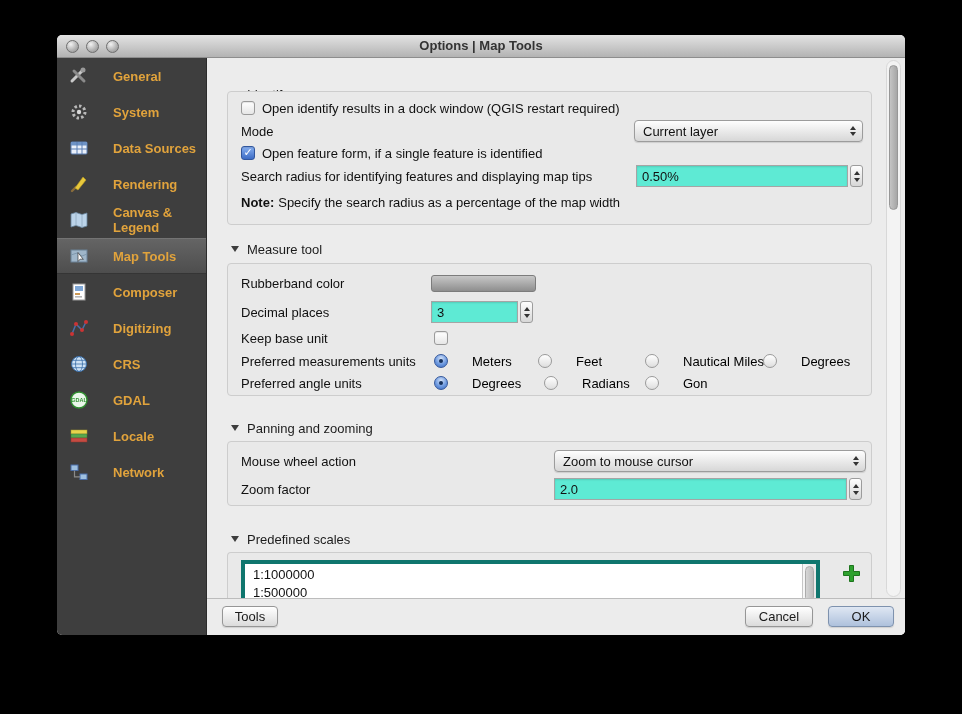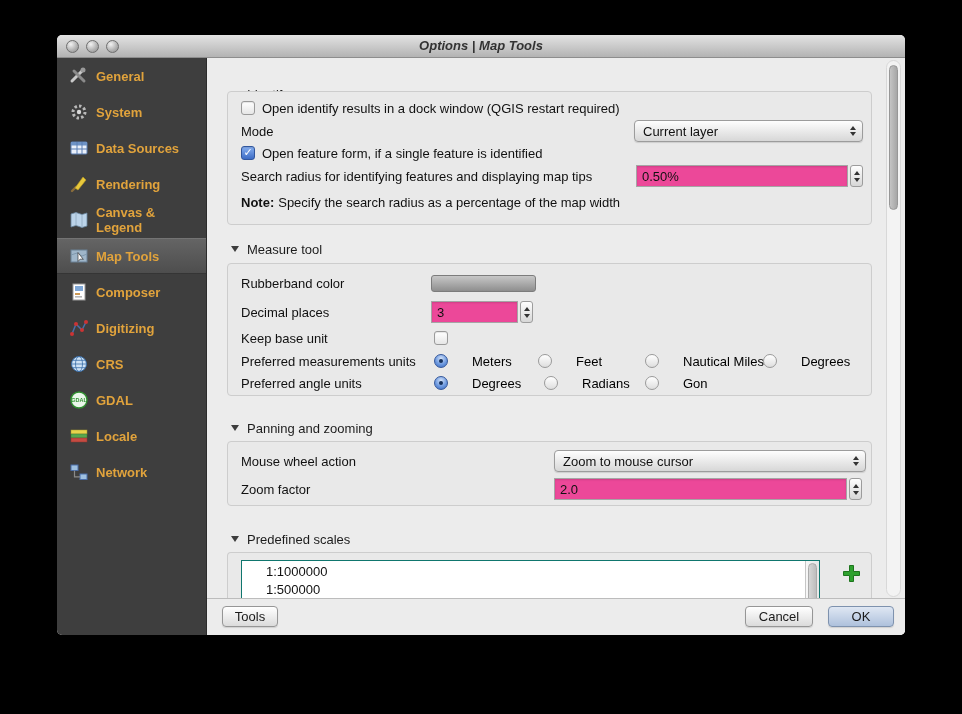--- a/index.html
+++ b/index.html
@@ -6,32 +6,32 @@
   html,body { width: 962px; height: 714px; background:#000; font-family:"Liberation Sans","DejaVu Sans",sans-serif; }
   .stage { position:relative; width:962px; height:714px; background:#000; overflow:hidden; }
 
   .window { position:absolute; left:57px; top:35px; width:848px; height:600px;
             border-radius:5px; overflow:hidden; background:#ececec;
             box-shadow:0 14px 34px rgba(0,0,0,.65); }
 
   
   .titlebar { position:absolute; left:0; top:0; right:0; height:23px;
               background:linear-gradient(#e3e3e3,#b3b3b3);
-              border-bottom:1px solid #8d8d8d;font-style:italic; }
+              border-bottom:1px solid #8d8d8d; }
   .lights { position:absolute; left:9px; top:5px; display:flex; gap:7px; }
   .light { width:13px; height:13px; border-radius:50%;
            background:radial-gradient(circle at 35% 30%, #f2f2f2, #b5b5b5 55%, #8a8a8a);
            border:1px solid #6f6f6f; }
   .wtitle { position:absolute; left:0; right:0; top:0; height:22px; line-height:22px;
             text-align:center; font-size:13px; font-weight:600; color:#333; }
 
   
   .winbody { position:absolute; left:0; top:23px; right:0; bottom:0; display:flex; }
   .sidebar { width:150px; flex:none; background:#3e3e3e; border-right:1px solid #2c2c2c; }
-  .sideitem { display:flex; align-items:center; gap:7px; height:36px; padding:0 6px 0 12px;
+  .sideitem { display:flex; align-items:center; gap:24px; height:36px; padding:0 6px 0 12px;
               color:#e1a33c; font-size:13px; font-weight:600; cursor:default; }
   .sideitem .lbl { line-height:15px; }
   .sideitem.selected { background:linear-gradient(#656565,#4d4d4d);
               box-shadow:inset 0 1px 0 rgba(255,255,255,.10), inset 0 -1px 0 rgba(0,0,0,.30); }
   .sideicon { width:20px; height:20px; flex:none; }
 
   .content { position:relative; flex:1; background:#ececec; overflow:hidden; }
 
   
   .sechead { position:absolute; left:24px; display:flex; align-items:center; gap:8px;
@@ -62,33 +62,33 @@
 
   .popup { position:absolute; height:22px; border:1px solid #9c9c9c; border-radius:4px;
            background:linear-gradient(#fefefe,#d7d7d7); box-shadow:0 1px 1px rgba(0,0,0,.12);
            display:flex; align-items:center; padding:0 6px 0 8px; font-size:13px; color:#111; }
   .arrows { margin-left:auto; display:flex; flex-direction:column; align-items:center; gap:2px; }
   .tri-up { width:0; height:0; border-left:3.5px solid transparent; border-right:3.5px solid transparent;
             border-bottom:4.5px solid #333; }
   .tri-dn { width:0; height:0; border-left:3.5px solid transparent; border-right:3.5px solid transparent;
             border-top:4.5px solid #333; }
 
-  .tf { position:absolute; height:22px; border:1px solid #a5a5a5; background:#ec4899;
+  .tf { position:absolute; height:22px; border:1px solid #a5a5a5; background:#5eead4;
         font:13px "Liberation Sans","DejaVu Sans",sans-serif; color:#111; padding:0 5px;
         box-shadow:inset 0 1px 2px rgba(0,0,0,.13); }
   .stepper { position:absolute; width:13px; height:22px; border:1px solid #9c9c9c; border-radius:3px;
         background:linear-gradient(#fefefe,#d7d7d7); display:flex; flex-direction:column;
         align-items:center; justify-content:center; gap:3px; }
   .stepper .tri-up { border-left-width:3px; border-right-width:3px; border-bottom-width:4px; }
   .stepper .tri-dn { border-left-width:3px; border-right-width:3px; border-top-width:4px; }
 
   .swatch { position:absolute; width:105px; height:17px; border:1px solid #7c7c7c; border-radius:3px;
         background:linear-gradient(#c7c7c7,#8e8e8e); }
 
-  .listbox { position:absolute; background:#fff; border:1px solid #0f766e; overflow:hidden;padding-left:16px; }
+  .listbox { position:absolute; background:#fff; border:4px solid #0f766e; overflow:hidden; }
   .litem { font-size:13px; color:#111; padding:1px 8px; line-height:16px; }
   .vsb-inner { position:absolute; right:0; top:0; bottom:0; width:14px; border-left:1px solid #c6c6c6;
         background:linear-gradient(90deg,#f7f7f7,#e7e7e7); }
   .vsb-inner .thumb { position:absolute; left:2px; top:2px; width:9px; bottom:2px; border-radius:5px;
         background:linear-gradient(90deg,#d6d6d6,#bdbdbd); border:1px solid #ababab; }
 
   .vsb { position:absolute; left:679px; top:2px; width:15px; height:537px; background:#f3f3f3;
         border:1px solid #d8d8d8; border-radius:8px; }
   .vsb .thumb { position:absolute; left:2px; top:4px; width:9px; height:145px; border-radius:5px;
         background:linear-gradient(90deg,#c4c4c4,#a6a6a6); border:1px solid #979797; }

